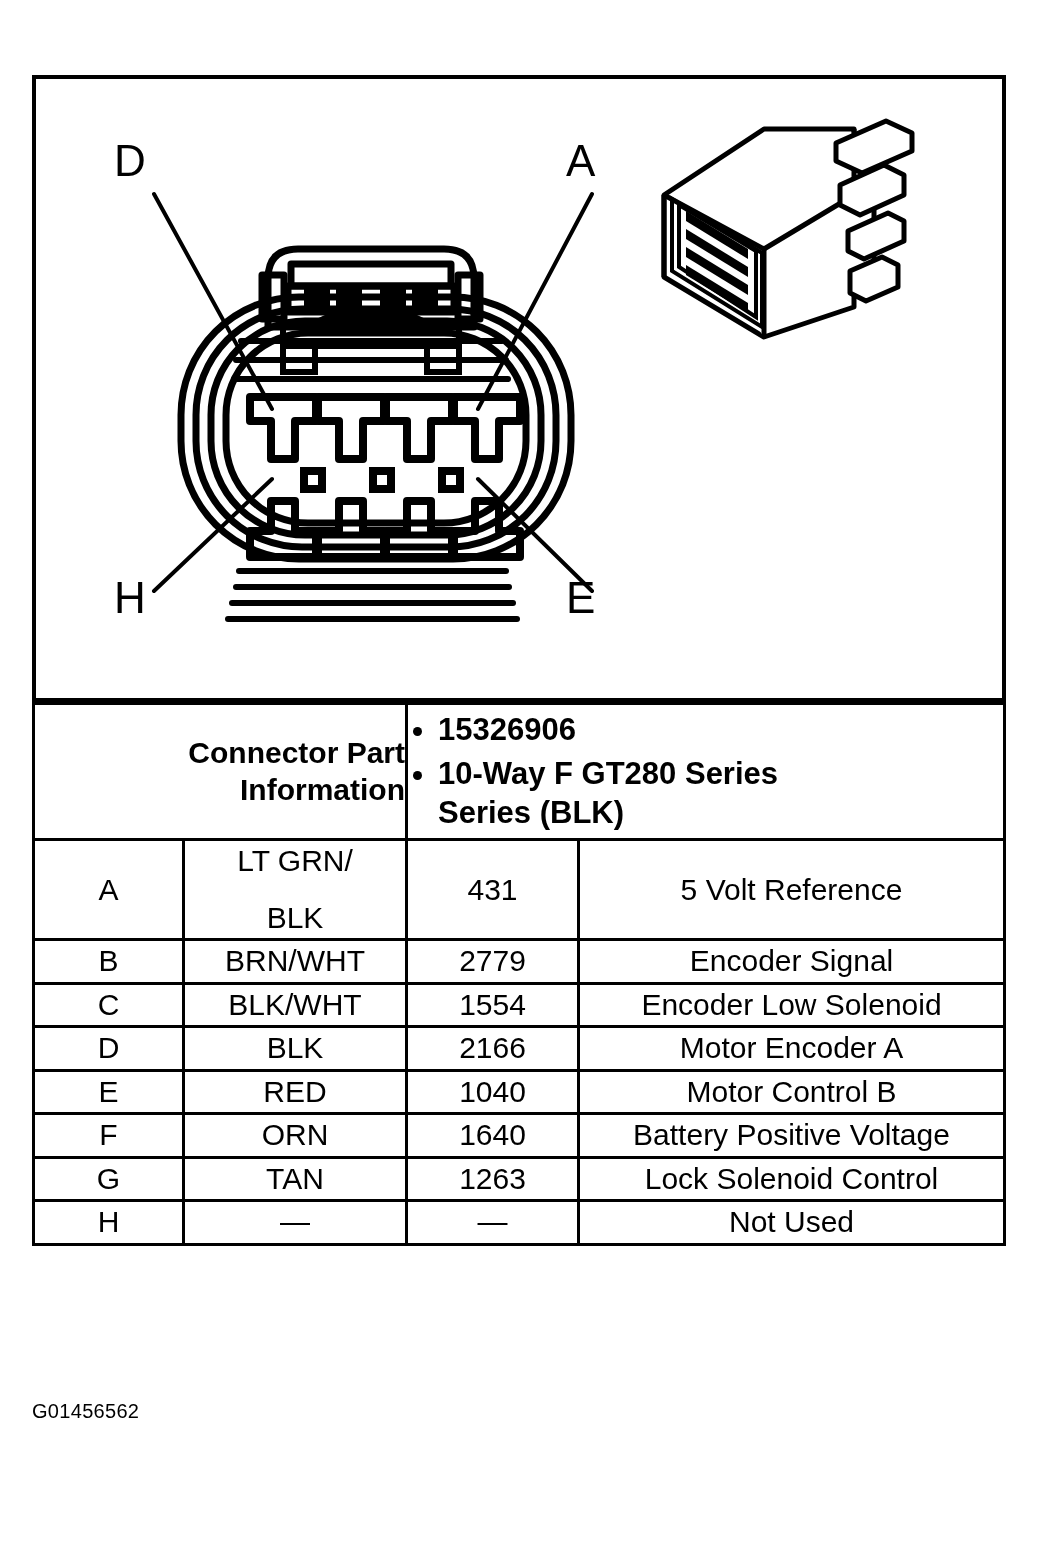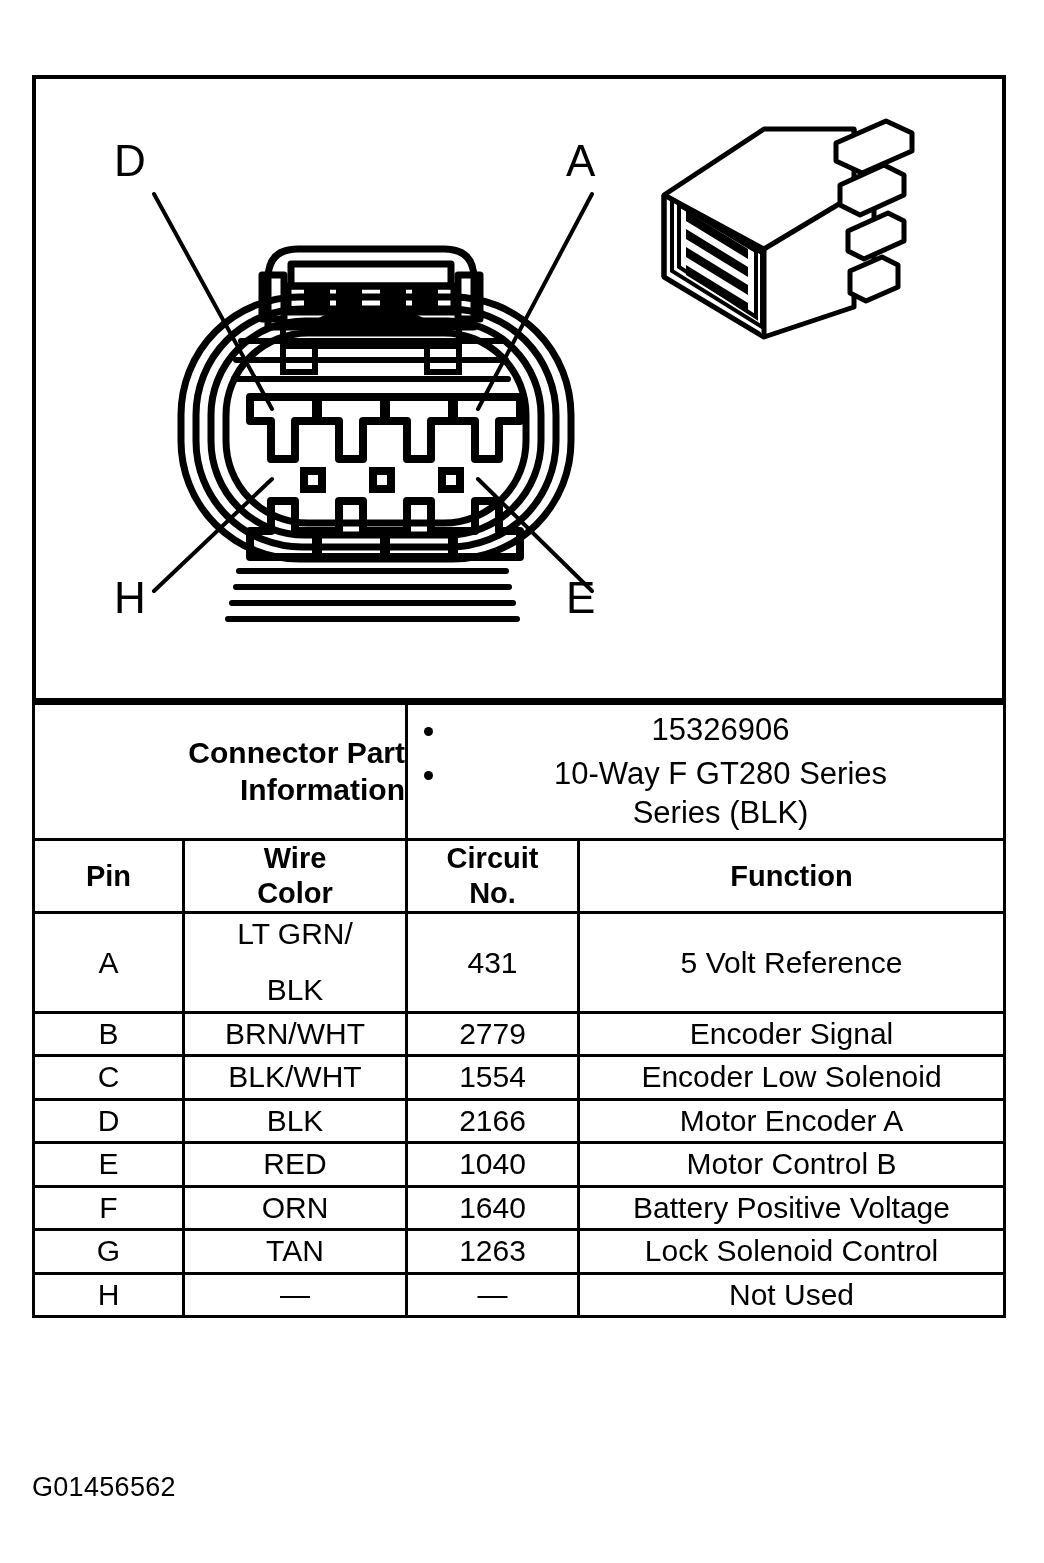--- a/index.html
+++ b/index.html
@@ -24,30 +24,30 @@
   #spec-table td{border:3px solid #000;padding:0;vertical-align:middle;}
 
   .col-pin{width:150px;}
   .col-wire{width:223px;}
   .col-circ{width:172px;}
   .col-func{width:426px;}
 
   .cpi-label{text-align:right;font-size:30px;font-weight:bold;line-height:1.22;padding:14px 6px;}
   .cpi-list{padding:12px 10px 14px 22px;}
   .cpi-list ul{margin:0;padding:0 0 0 30px;list-style:disc;}
-  .cpi-list li{font-size:31px;font-weight:normal;line-height:1.24;margin:6px 11px;text-align:center;}
+  .cpi-list li{font-size:31px;font-weight:bold;line-height:1.24;margin:6px 0;}
 
   .hd{text-align:center;font-size:29px;font-weight:bold;line-height:1.2;padding:8px 4px 10px;}
   .hd-pin{vertical-align:bottom;padding-bottom:12px;}
 
   .cell{text-align:center;font-size:30px;line-height:1.35;padding:9px 4px;}
   .cell-func{text-align:center;padding-left:16px;}
   .cell-tall{line-height:1.9;}
 
-  #figure-id{position:absolute;left:32px;top:1472px;font-size:27px;letter-spacing:.3px;}
+  #figure-id{position:absolute;left:32px;top:1400px;font-size:20px;letter-spacing:.3px;}
 </style>
 </head>
 <body>
 
 <div id="sheet">
 
   <div id="diagram-panel">
 
     <svg id="svg-face" viewBox="0 0 974 627">
       <g fill="none" stroke="#000" stroke-width="7" stroke-linejoin="round" stroke-linecap="round">
@@ -173,32 +173,20 @@
           <ul>
             <li>15326906</li>
             <li>
               <span>10-Way F GT280 Series</span><br>
               <span>Series (BLK)</span>
             </li>
           </ul>
         </td>
       </tr>
 
-      <tr>
-        <td class="hd hd-pin">Pin</td>
-        <td class="hd">
-          <div>Wire</div>
-          <div>Color</div>
-        </td>
-        <td class="hd">
-          <div>Circuit</div>
-          <div>No.</div>
-        </td>
-        <td class="hd">Function</td>
-      </tr>
 
       <tr>
         <td class="cell cell-tall">A</td>
         <td class="cell">
           <div>LT GRN/</div>
           <div style="height:16px"></div>
           <div>BLK</div>
         </td>
         <td class="cell cell-tall">431</td>
         <td class="cell cell-func cell-tall">5 Volt Reference</td>

